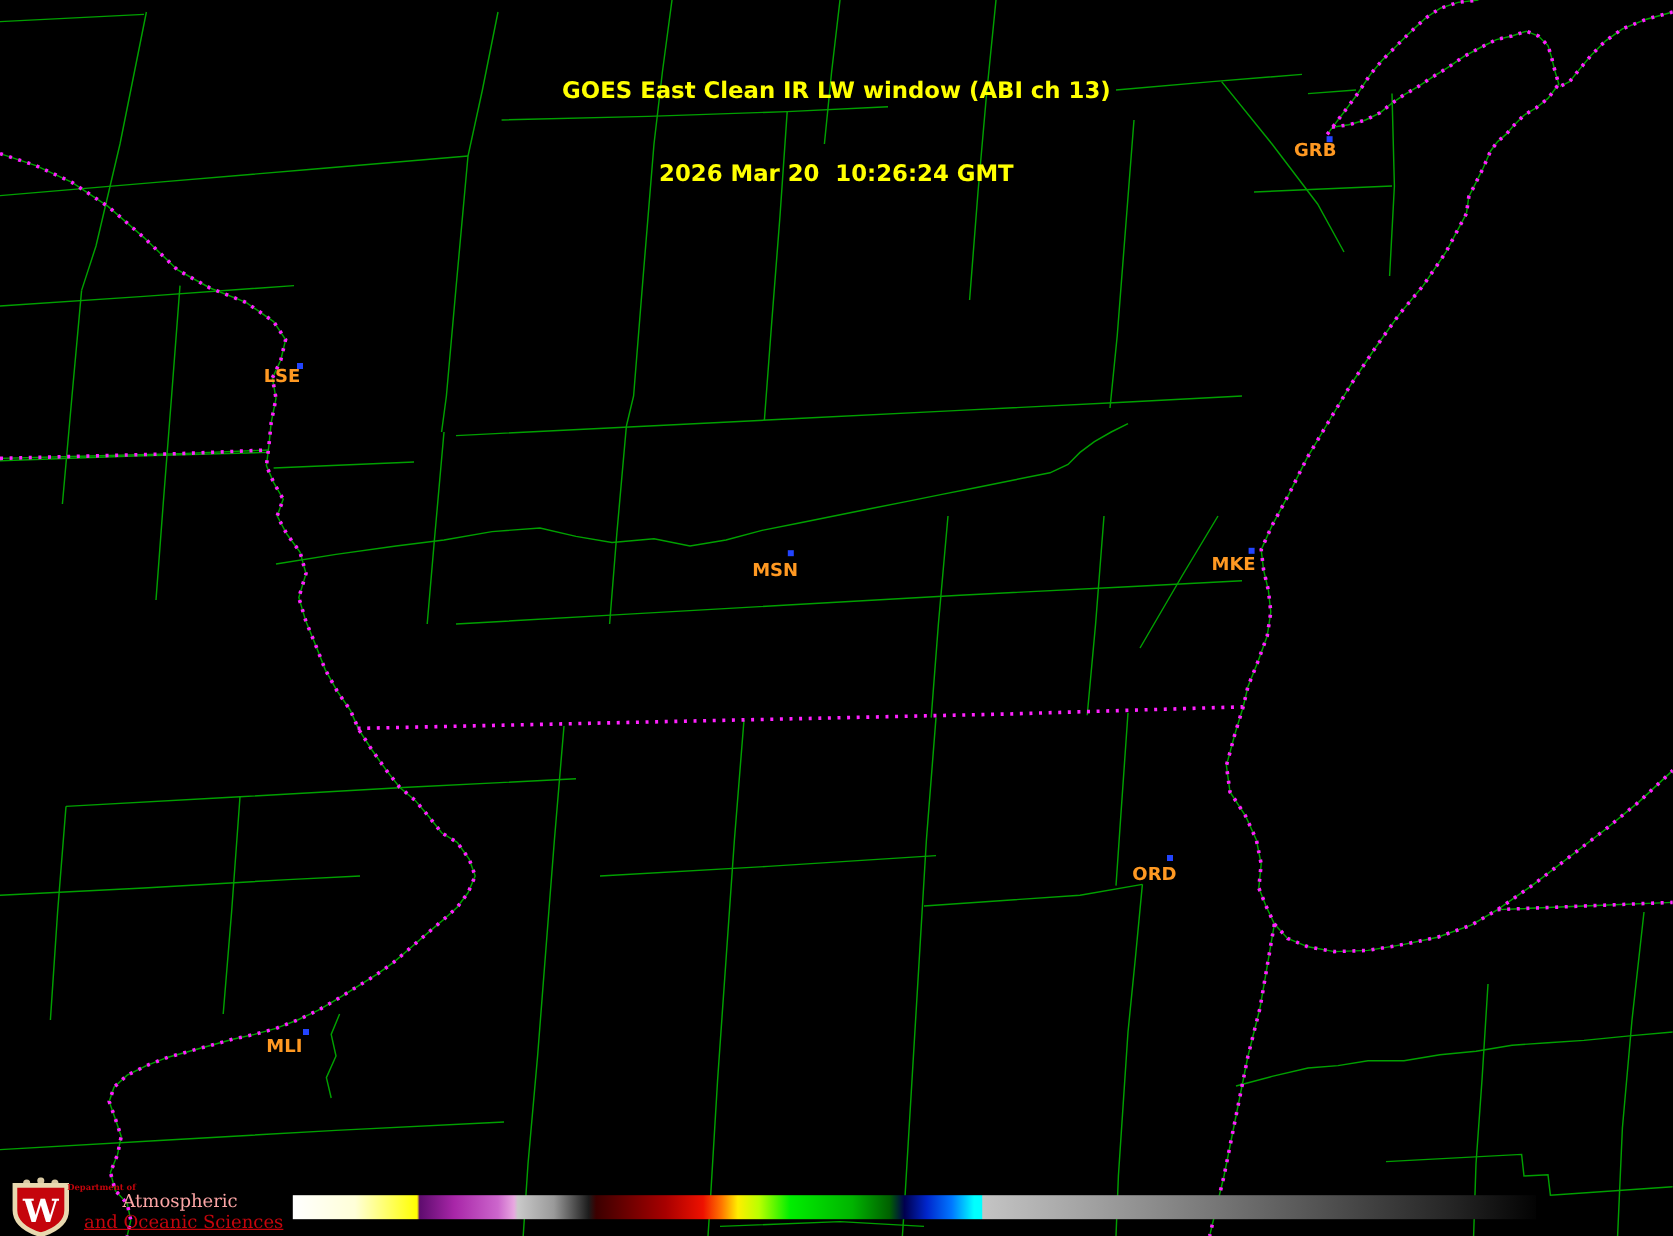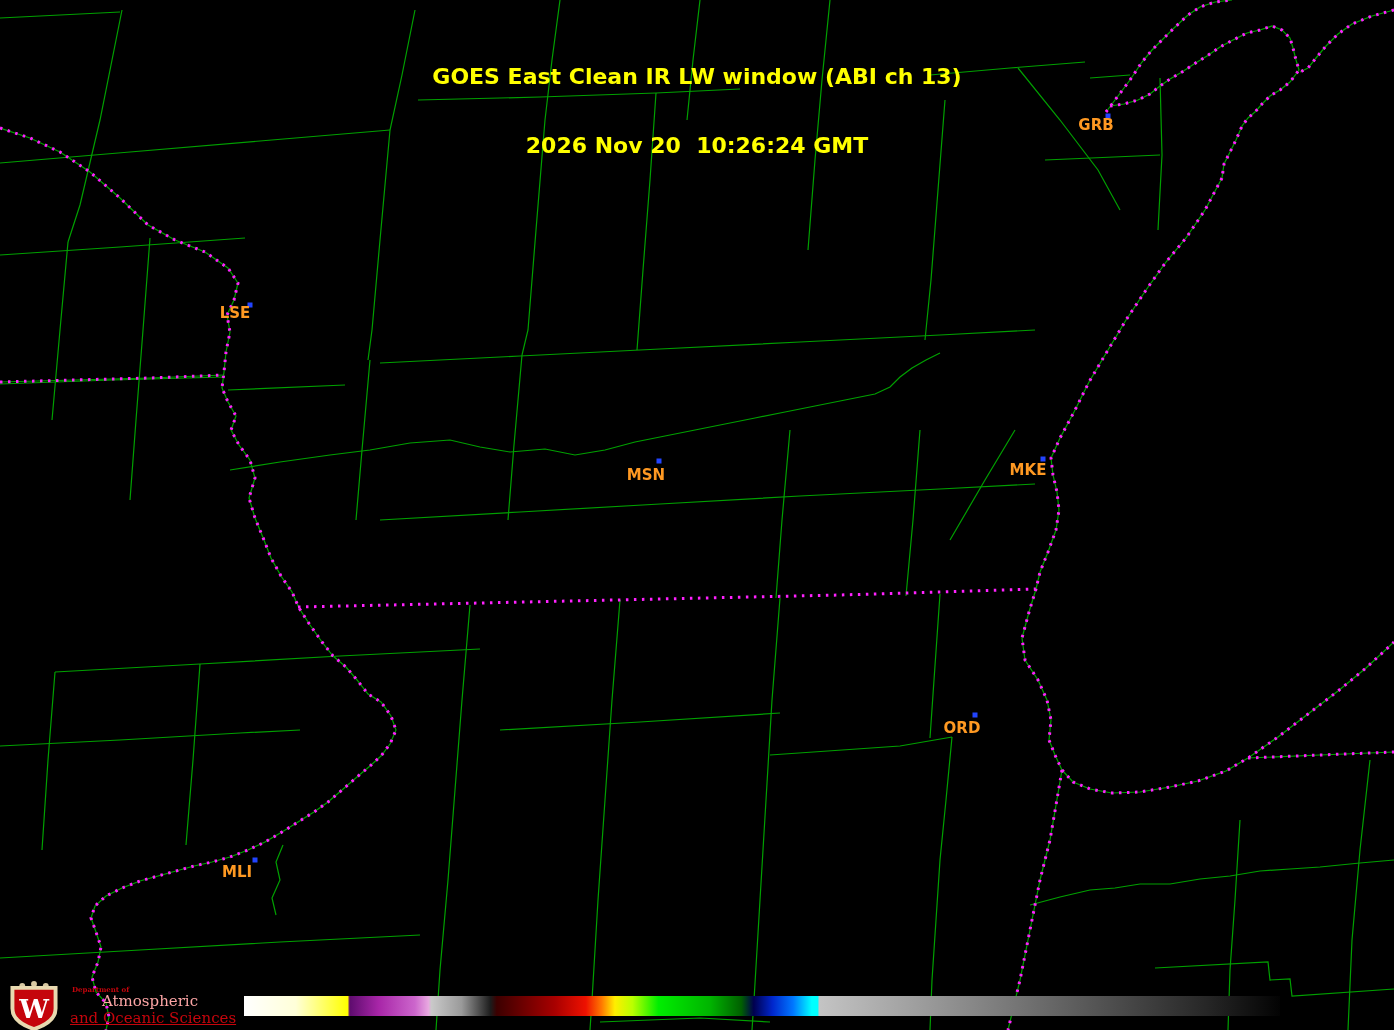--- a/index.html
+++ b/index.html
@@ -7,34 +7,34 @@
     width:1394px;height:1030px;
     background:#000;
     overflow:hidden;
     position:relative;
     font-family:"DejaVu Sans","Liberation Sans",sans-serif;
   }
   #map-svg{position:absolute;left:0;top:0;}
   .title-block{
     position:absolute;left:0;top:19px;width:1394px;
     text-align:center;
-    font-weight:bold;font-size:22px;line-height:23px;
+    font-weight:bold;font-size:19px;line-height:23px;
     white-space:pre;
     z-index:3;
   }
   .city-label{
     font-family:"DejaVu Sans","Liberation Sans",sans-serif;
     font-weight:bold;font-size:15px;
   }
   #colorbar{
     position:absolute;z-index:4;
   }
   .logo{position:absolute;left:8px;top:981px;z-index:5;width:300px;height:49px;}
   .logo .crest{position:absolute;left:0;top:0;}
-  .logo .dept-small{position:absolute;left:64px;top:4px;font-size:7px;font-weight:bold;}
+  .logo .dept-small{position:absolute;left:48px;top:4px;font-size:7px;font-weight:bold;}
   .logo .dept-line1{position:absolute;left:62px;top:11px;font-size:15px;}
   .logo .dept-line2{position:absolute;left:62px;top:28px;font-size:15px;}
   .logo .dept-text{font-family:"DejaVu Serif","Liberation Serif",serif;}
 </style>
 </head>
 <body>
 
 <svg id="map-svg" width="1394" height="1030" viewBox="0 0 1394 1030">
     <polyline points="0,18 120,12" fill="none" stroke="#00a000" stroke-width="1.2"></polyline>
     <polyline points="122,10 100,120 80,205 68,242" fill="none" stroke="#00a000" stroke-width="1.2"></polyline>
@@ -110,21 +110,21 @@
     <rect x="1040.5" y="456.5" width="5" height="5" fill="#2244ff"></rect>
     <text x="1028" y="475" text-anchor="middle" fill="#ff9922" class="city-label">MKE</text>
     <rect x="972.5" y="712.5" width="5" height="5" fill="#2244ff"></rect>
     <text x="962" y="733" text-anchor="middle" fill="#ff9922" class="city-label">ORD</text>
     <rect x="252.5" y="857.5" width="5" height="5" fill="#2244ff"></rect>
     <text x="237" y="877" text-anchor="middle" fill="#ff9922" class="city-label">MLI</text>
   </svg>
 
 <div class="title-block" style="color: rgb(255, 255, 0);">
   <div>GOES East Clean IR LW window (ABI ch 13)</div>
-  <div>2026 Nov 20  10:26:24 GMT</div>
+  <div>2026 Mar 20  10:26:24 GMT</div>
 </div>
 
 <div id="colorbar" style="left: 244px; top: 996px; width: 1036px; height: 20px; background: linear-gradient(to right, rgb(255, 255, 255) 0%, rgb(255, 255, 216) 5%, rgb(255, 255, 0) 10%, rgb(94, 12, 110) 10.2%, rgb(168, 38, 168) 13%, rgb(204, 102, 204) 16.5%, rgb(232, 168, 224) 17.8%, rgb(201, 201, 201) 18.1%, rgb(154, 154, 154) 21%, rgb(28, 28, 28) 23.8%, rgb(60, 0, 0) 24.4%, rgb(168, 0, 0) 30%, rgb(238, 17, 0) 33%, rgb(255, 119, 0) 34.5%, rgb(255, 238, 0) 35.8%, rgb(186, 255, 0) 37.5%, rgb(0, 238, 0) 40%, rgb(0, 180, 0) 45%, rgb(0, 96, 0) 48%, rgb(0, 0, 78) 49.2%, rgb(0, 38, 204) 51%, rgb(0, 119, 255) 53%, rgb(0, 255, 255) 54.8%, rgb(0, 255, 255) 55.4%, rgb(196, 196, 196) 55.5%, rgb(158, 158, 158) 65%, rgb(94, 94, 94) 80%, rgb(38, 38, 38) 93%, rgb(3, 3, 3) 100%);"></div>
 
 <div class="logo">
   <svg class="crest" width="52" height="49" viewBox="0 0 52 50">
     <circle cx="14" cy="5" r="3" fill="#d8c9a3"></circle>
     <circle cx="26" cy="3" r="3" fill="#d8c9a3"></circle>
     <circle cx="38" cy="5" r="3" fill="#d8c9a3"></circle>
     <path d="M4,7 H48 V28 Q48,42 26,49 Q4,42 4,28 Z" fill="#c5050c" stroke="#e8d9b0" stroke-width="4"></path>

